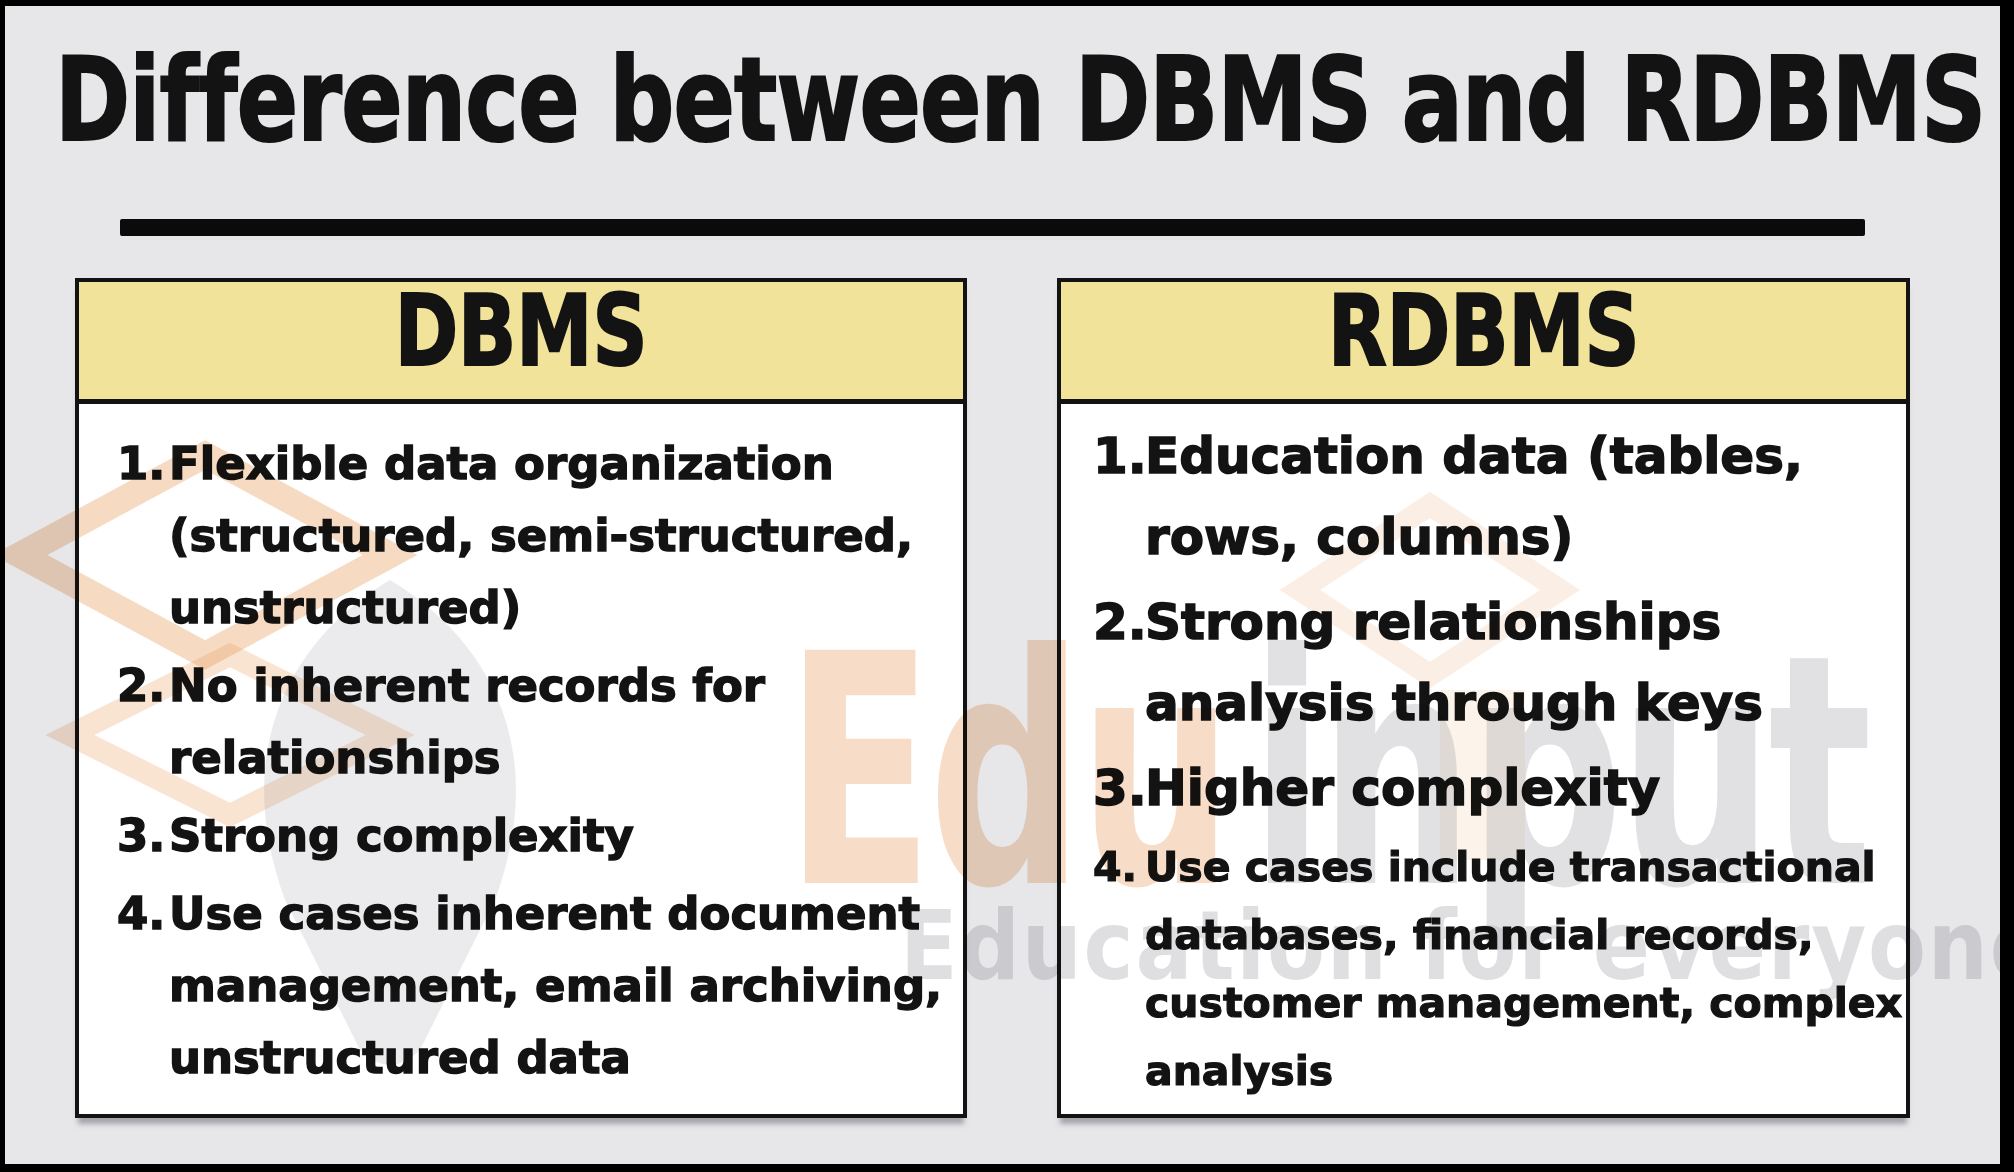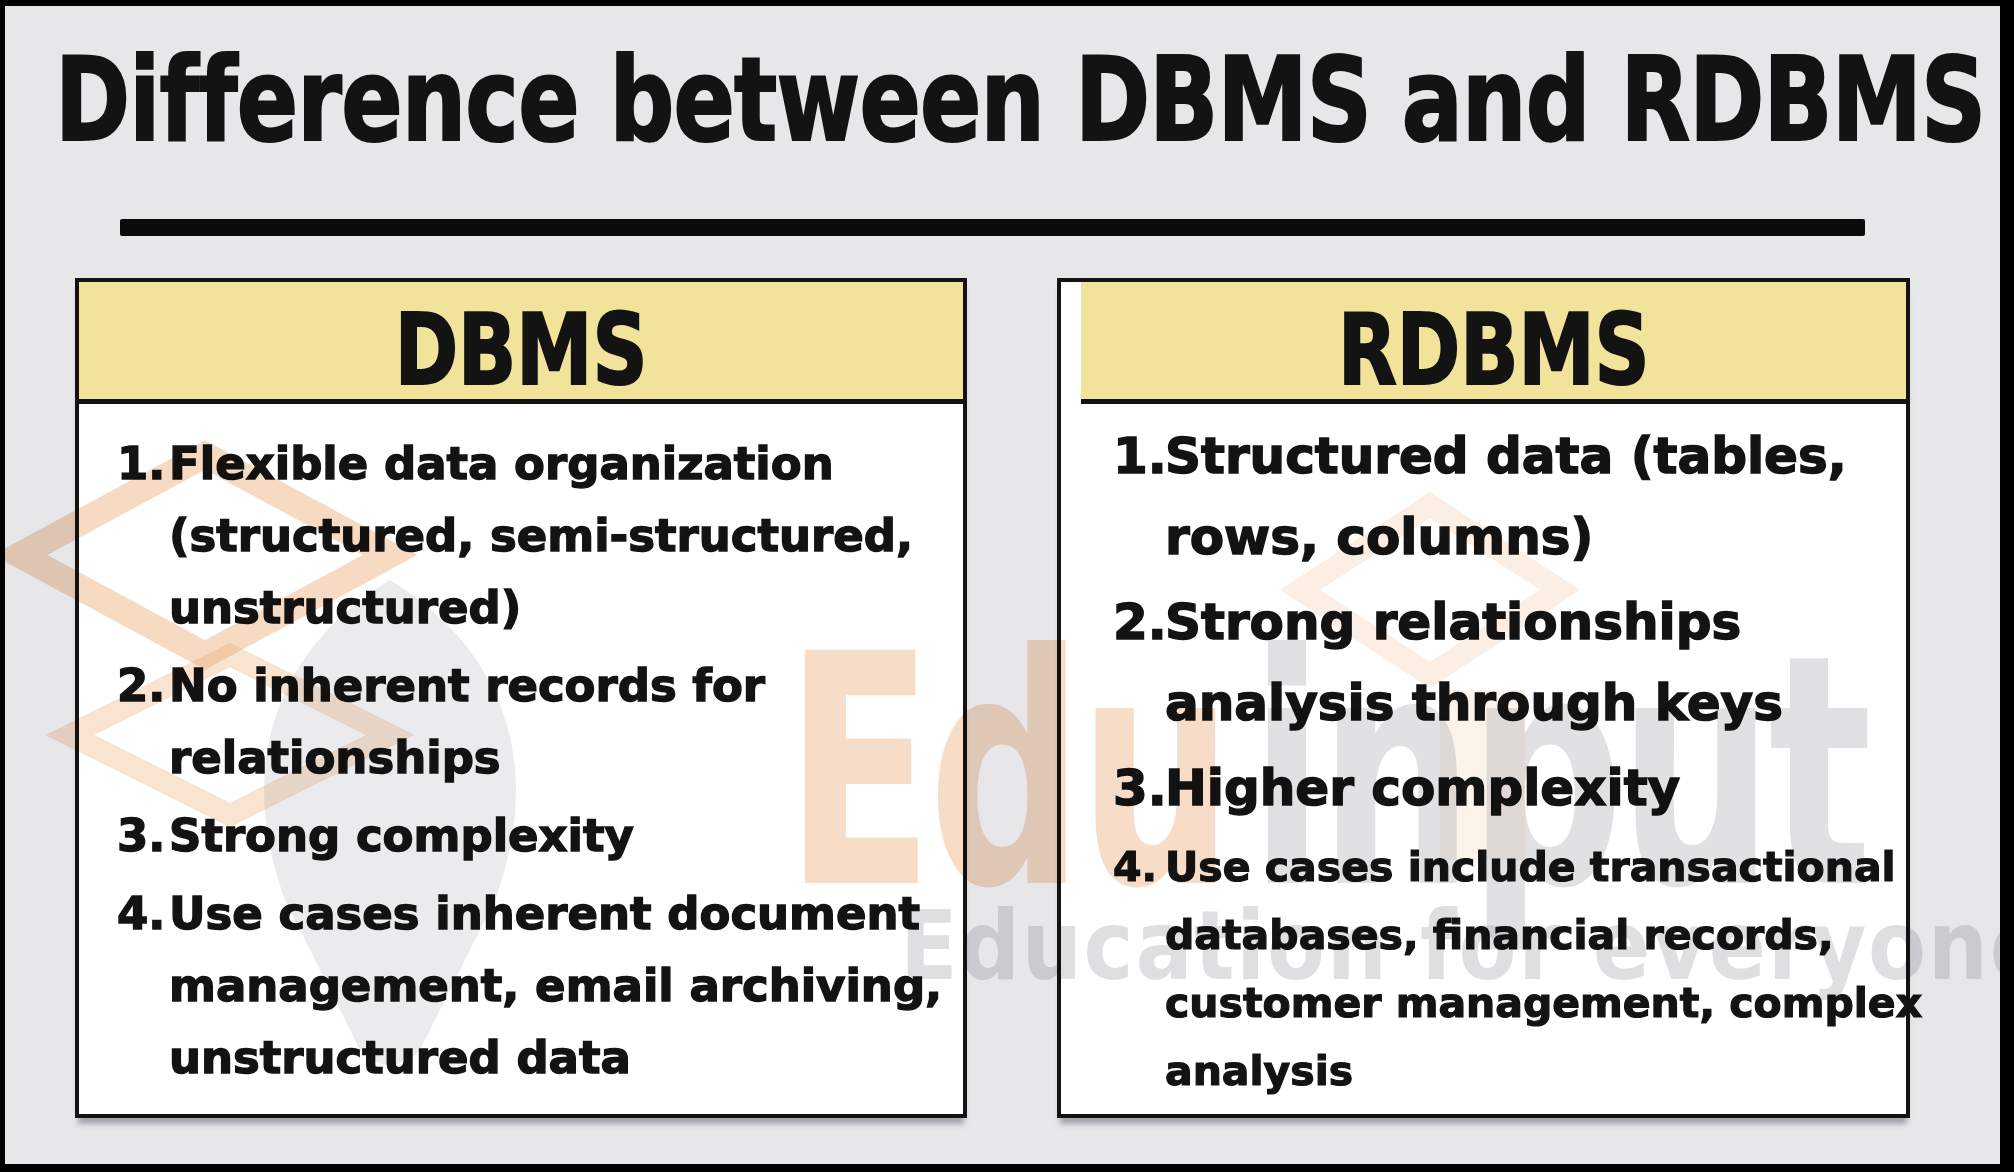--- a/index.html
+++ b/index.html
@@ -34,25 +34,25 @@
 
   
   .panel{
     position:absolute;top:278px;height:840px;
     background:#ffffff;border:4px solid #131313;
     box-sizing:border-box;
     box-shadow:0 9px 5px -3px rgba(110,110,120,.55);
     z-index:1;
   }
   .panel.leftp{left:75px;width:892px;}
-  .panel.rightp{left:1057px;width:853px;padding-left:20px;}
+  .panel.rightp{left:1057px;width:853px;}
   .panel-header{
     height:122px;background:#f2e39b;
     border-bottom:5px solid #131313;
-    display:flex;align-items:flex-end;justify-content:center;
+    display:flex;align-items:flex-start;justify-content:center;
     box-sizing:border-box;
   }
   .panel-header .hd{
     font-size:98px;font-weight:bold;color:#131313;
     transform:scaleX(0.78);transform-origin:center;
     -webkit-text-stroke:2.2px #131313;
     white-space:nowrap;line-height:1;
   }
   .panel-body{box-sizing:border-box;}
   .leftp  .panel-body{padding:24px 24px 0 38px;}
@@ -123,21 +123,21 @@
     </div>
   </div>
 
   <div class="panel rightp">
     <div class="panel-header">
       <div class="hd">RDBMS</div>
     </div>
     <div class="panel-body">
       <div class="item">
         <span class="num">1.</span>
-        <span class="txt">Structured data (tables,
+        <span class="txt">Education data (tables,
 rows, columns)</span>
       </div>
       <div class="item">
         <span class="num">2.</span>
         <span class="txt">Strong relationships
 analysis through keys</span>
       </div>
       <div class="item">
         <span class="num">3.</span>
         <span class="txt">Higher complexity</span>

